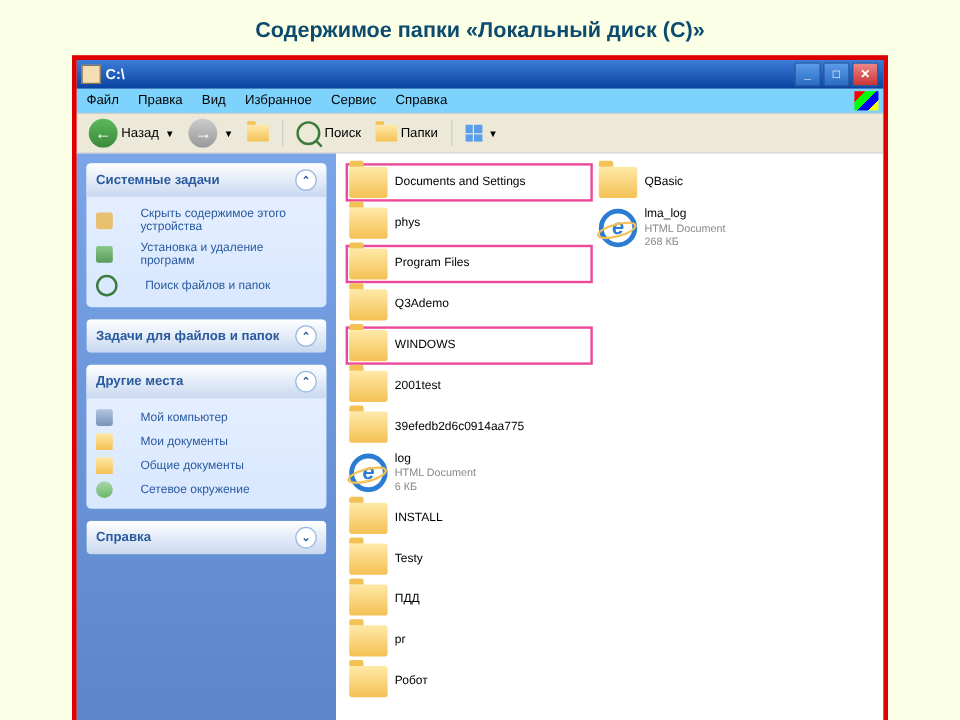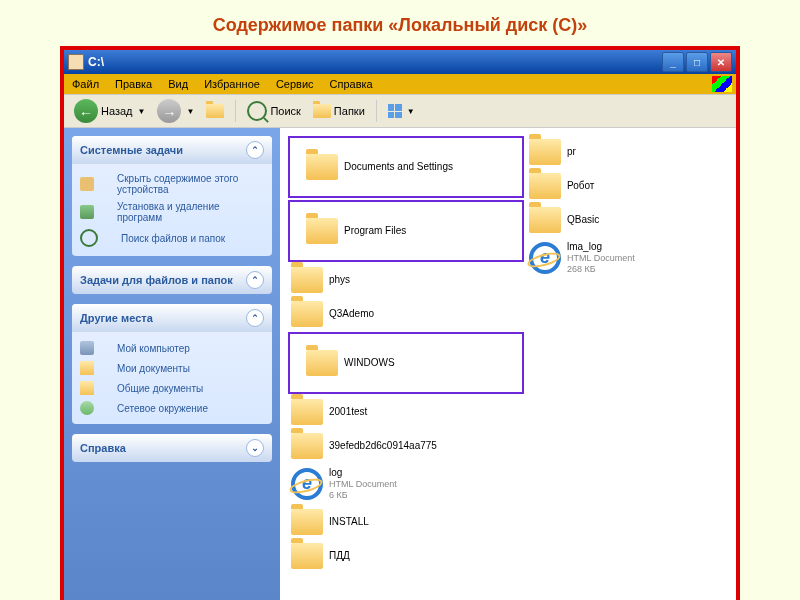--- a/index.html
+++ b/index.html
@@ -1,24 +1,24 @@
 <!DOCTYPE html>
 <html><head>
 <meta charset="utf-8">
 <style>
 body{margin:0;font-family:Tahoma,Arial,sans-serif;font-size:11px;background:#faffe6;width:800px;height:600px;overflow:hidden}
-.page-title{text-align:center;font-size:18px;font-weight:bold;padding:15px 0 10px;color:#c2410c}
+.page-title{text-align:center;font-size:18px;font-weight:bold;padding:15px 0 10px;color:#0c4a6e}
 .window-wrap{margin:0 60px;border:4px solid #d00;background:#fff}
 .titlebar{background:linear-gradient(#3c7dd8,#0842a0);height:24px;display:flex;align-items:center;padding:0 4px;color:#fff}
 .win-icon{width:14px;height:14px;background:#f5deb3;border:1px solid #8b7355;margin-right:4px}
 .win-title{flex:1;font-weight:bold;font-size:12px}
 .win-btns{display:flex;gap:2px}
 .win-btn{width:20px;height:18px;background:linear-gradient(#5a9de8,#2b6cc4);border:1px solid #2a5a9e;border-radius:2px;color:#fff;display:flex;align-items:center;justify-content:center;font-size:10px;font-weight:bold;cursor:pointer}
 .win-btn.close{background:linear-gradient(#e88,#c33)}
-.menubar{background:#eab308;border-bottom:1px solid #ccc;display:flex;height:20px;align-items:center}
+.menubar{background:#7dd3fc;border-bottom:1px solid #ccc;display:flex;height:20px;align-items:center}
 .menu-item{padding:2px 8px;cursor:pointer}
 .flag{margin-left:auto;width:20px;height:16px;background:linear-gradient(135deg,#f00 25%,#0f0 25% 50%,#00f 50% 75%,#ff0 75%);margin-right:4px}
 .toolbar{background:#ece9d8;border-bottom:1px solid #ccc;height:32px;display:flex;align-items:center;padding:0 6px;gap:4px}
 .tool-btn{display:flex;align-items:center;gap:3px;padding:2px 4px;cursor:pointer;border-radius:3px}
 .nav-circle{width:24px;height:24px;border-radius:50%;display:flex;align-items:center;justify-content:center;color:#fff;font-size:14px}
 .nav-back{background:linear-gradient(#5cb85c,#3a8a3a)}
 .nav-fwd{background:linear-gradient(#ccc,#999)}
 .small-arrow{font-size:8px;margin-left:2px}
 .search-ico{width:16px;height:16px;border:2px solid #3a7a3a;border-radius:50%;position:relative}
 .search-ico:after{content:'';position:absolute;width:6px;height:2px;background:#3a7a3a;transform:rotate(45deg);bottom:-2px;right:-4px}
@@ -36,21 +36,21 @@
 .task{display:flex;align-items:center;gap:23px;padding:3px 2px;color:#2a5a9e;cursor:pointer;font-size:10px}
 .task-ico{width:14px;height:14px;flex-shrink:0}
 .ico-a{background:#e8c070;border-radius:2px}
 .ico-b{background:linear-gradient(#88c888,#5a9a5a);border-radius:2px}
 .ico-c{border:2px solid #3a7a3a;border-radius:50%}
 .ico-d{background:linear-gradient(#b0c4de,#7a94b8);border-radius:2px}
 .ico-e{background:linear-gradient(#ffe9a8,#f4c154);border-radius:1px}
 .ico-f{background:linear-gradient(#a8d8a8,#6ab86a);border-radius:50%}
 .files{flex:1;background:#fff;padding:8px;display:flex;flex-wrap:wrap;flex-direction:column;align-content:flex-start;gap:2px}
 .file-item{display:flex;align-items:center;gap:6px;padding:3px;width:200px;cursor:pointer}
-.file-item.hl{border:2px solid #6d28d9;padding:16px}
+.file-item.hl{border:2px solid #ec4899;padding:1px}
 .big-folder{width:32px;height:26px;background:linear-gradient(#ffe9a8,#f4c154);border-radius:2px;position:relative;flex-shrink:0}
 .big-folder:before{content:'';position:absolute;width:12px;height:5px;background:#f4c154;top:-5px;left:0;border-radius:2px 2px 0 0}
 .ie-icon{width:32px;height:32px;position:relative;flex-shrink:0}
 .ie-icon:before{content:'e';position:absolute;width:24px;height:24px;border:4px solid #2b7cd3;border-radius:50%;font-size:18px;font-weight:bold;color:#2b7cd3;display:flex;align-items:center;justify-content:center;font-style:italic}
 .ie-icon:after{content:'';position:absolute;width:30px;height:8px;border:2px solid #f4c154;border-radius:50%;top:12px;left:-2px;transform:rotate(-15deg)}
 .file-label{font-size:10px;line-height:1.2}
 .file-meta{color:#888;font-size:9px}
 </style>
 </head>
 <body>
@@ -172,30 +172,30 @@
       </div>
     </div>
 
     <div class="files" id="files-area">
         <div class="file-item hl">
           <div class="big-folder"></div>
           <div class="file-label">
             <div>Documents and Settings</div>
           </div>
         </div>
+        <div class="file-item">
+          <div class="big-folder"></div>
+          <div class="file-label">
+            <div>phys</div>
+          </div>
+        </div>
         <div class="file-item hl">
           <div class="big-folder"></div>
           <div class="file-label">
             <div>Program Files</div>
-          </div>
-        </div>
-        <div class="file-item">
-          <div class="big-folder"></div>
-          <div class="file-label">
-            <div>phys</div>
           </div>
         </div>
         <div class="file-item">
           <div class="big-folder"></div>
           <div class="file-label">
             <div>Q3Ademo</div>
           </div>
         </div>
         <div class="file-item hl">
           <div class="big-folder"></div>
@@ -225,20 +225,26 @@
         </div>
         <div class="file-item">
           <div class="big-folder"></div>
           <div class="file-label">
             <div>INSTALL</div>
           </div>
         </div>
         <div class="file-item">
           <div class="big-folder"></div>
           <div class="file-label">
+            <div>Testy</div>
+          </div>
+        </div>
+        <div class="file-item">
+          <div class="big-folder"></div>
+          <div class="file-label">
             <div>ПДД</div>
           </div>
         </div>
         <div class="file-item">
           <div class="big-folder"></div>
           <div class="file-label">
             <div>pr</div>
           </div>
         </div>
         <div class="file-item">

